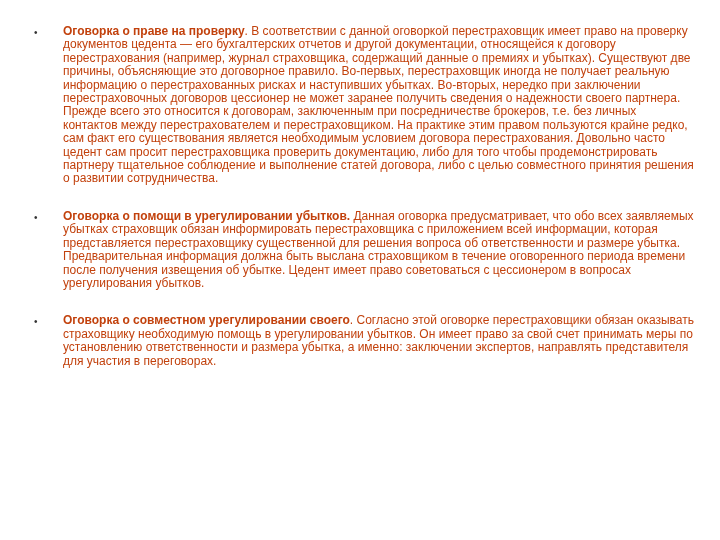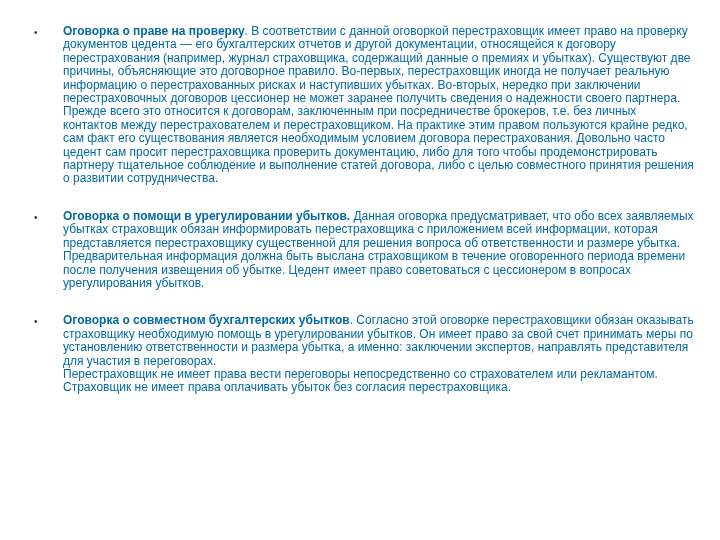--- a/index.html
+++ b/index.html
@@ -31,21 +31,21 @@
       font-size: 10px;
       line-height: 13.4px;
       padding-top: 1px;
       color: #333333;
     }
     .bullet-text {
       flex: 1;
       font-size: 12px;
       line-height: 13.4px;
       text-align: left;
-      color: #0369a1;
+      color: #c2410c;
     }
     .bullet-text p {
       margin: 0;
     }
     .lead {
       font-weight: bold;
     }
   </style>
 </head>
 <body>
@@ -62,18 +62,17 @@
   <div class="bullet-item">
     <span class="bullet-marker">•</span>
     <div class="bullet-text">
       <p><span class="lead">Оговорка о помощи в урегулировании убытков.</span><span> Данная оговорка предусматривает, что обо всех заявляемых убытках страховщик обязан информировать перестраховщика с приложением всей информации, которая представляется перестраховщику существенной для решения вопроса об ответственности и размере убытка. Предварительная информация должна быть выслана страховщиком в течение оговоренного периода времени после получения извещения об убытке. Цедент имеет право советоваться с цессионером в вопросах урегулирования убытков.</span></p>
     </div>
   </div>
 
   <div class="bullet-item">
     <span class="bullet-marker">•</span>
     <div class="bullet-text">
-      <p><span class="lead">Оговорка о совместном бухгалтерских убытков</span><span>. Согласно этой оговорке перестраховщики обязан оказывать страховщику необходимую помощь в урегулировании убытков. Он имеет право за свой счет принимать меры по установлению ответственности и размера убытка, а именно: заключении экспертов, направлять представителя для участия в переговорах.</span></p>
-      <p><span>Перестраховщик не имеет права вести переговоры непосредственно со страхователем или рекламантом. Страховщик не имеет права оплачивать убыток без согласия перестраховщика.</span></p>
+      <p><span class="lead">Оговорка о совместном урегулировании своего</span><span>. Согласно этой оговорке перестраховщики обязан оказывать страховщику необходимую помощь в урегулировании убытков. Он имеет право за свой счет принимать меры по установлению ответственности и размера убытка, а именно: заключении экспертов, направлять представителя для участия в переговорах.</span></p>
     </div>
   </div>
 
 </div>
 
 </body></html>

